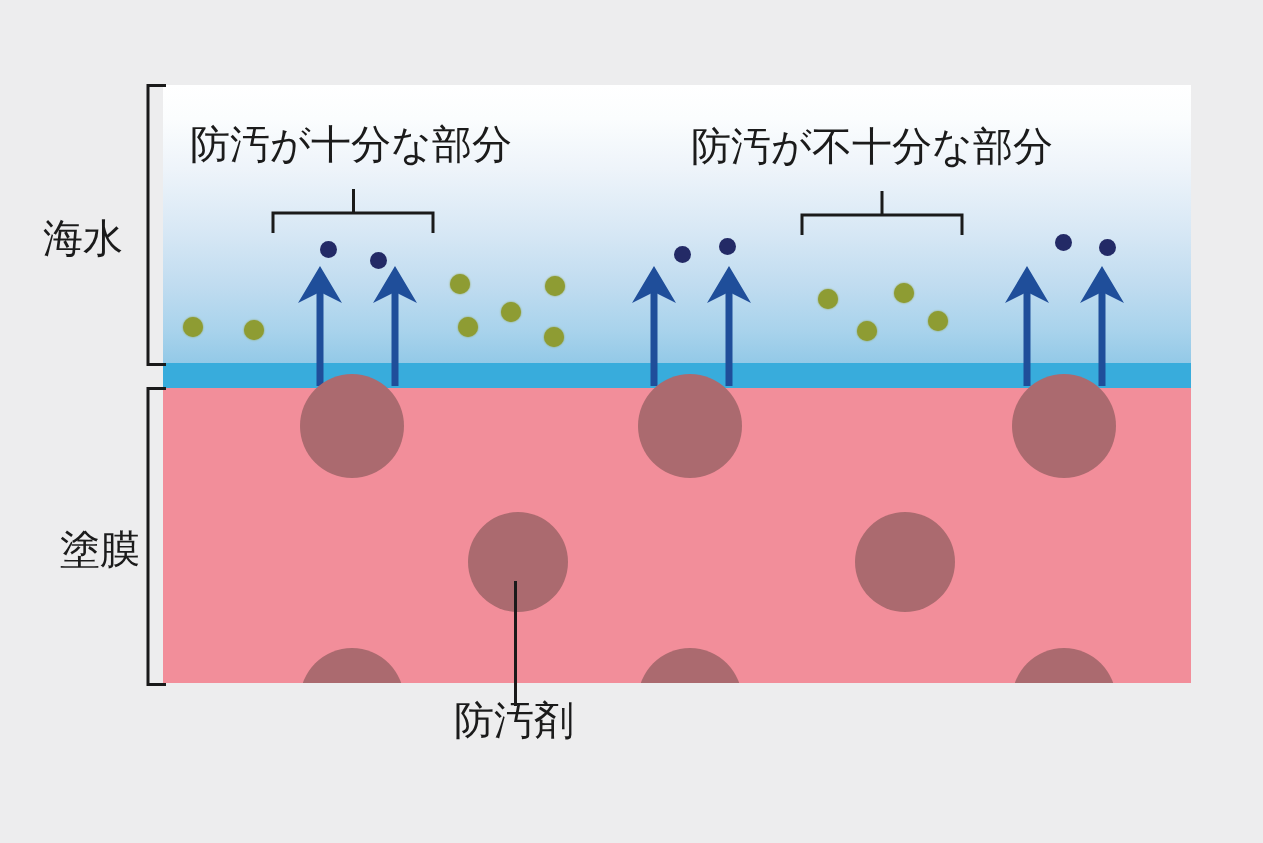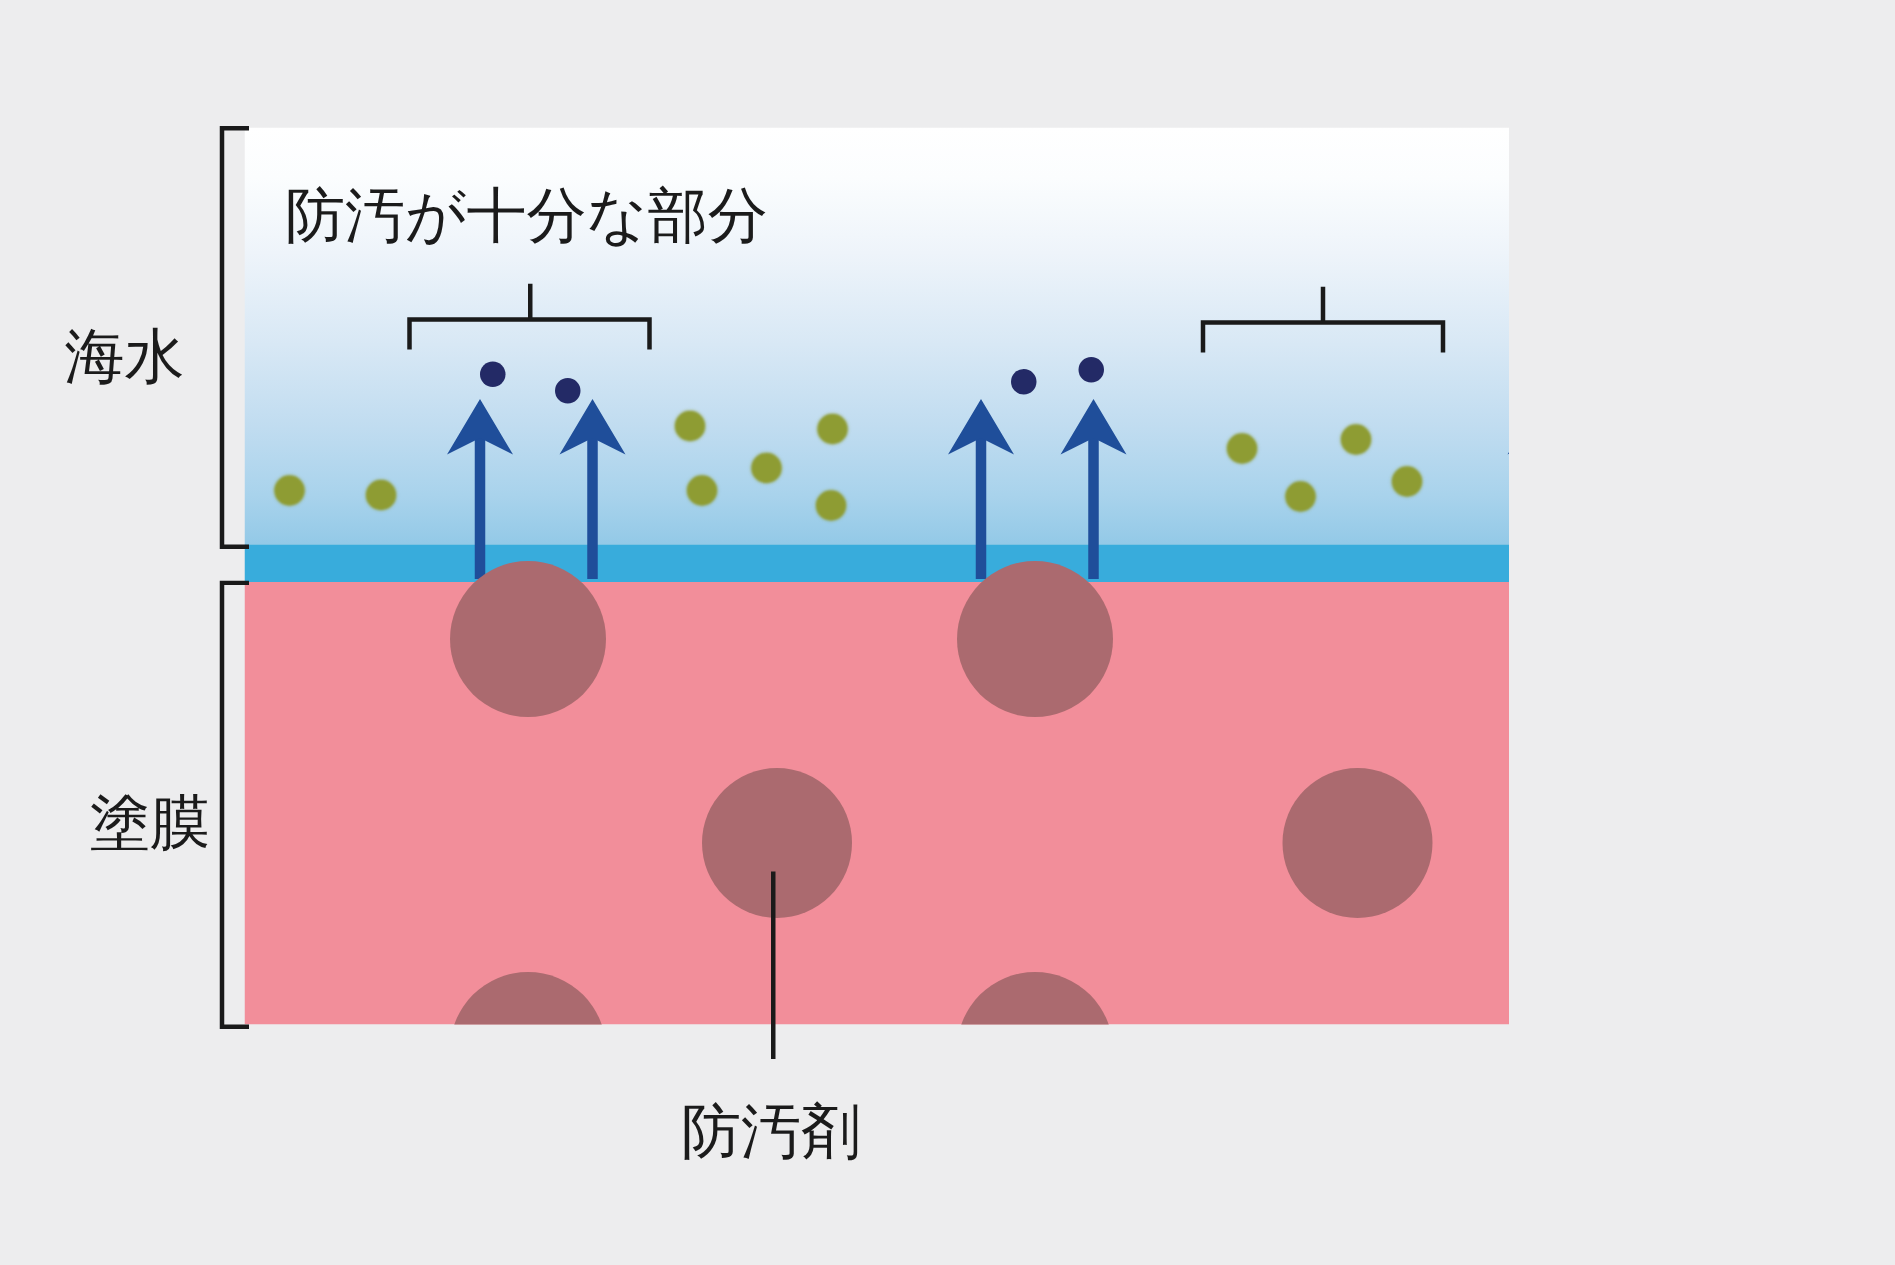--- a/index.html
+++ b/index.html
@@ -2,21 +2,21 @@
 <html><head>
 <meta charset="utf-8">
 <style>
   html,body{margin:0;padding:0;}
   body{
     font-family:"Liberation Sans","DejaVu Sans",sans-serif;
     background:#ededee;
   }
   .canvas{
     position:relative;
-    width:1006px;height:843px;
+    width:1263px;height:843px;
     background:#ededee;
     overflow:hidden;
     text-align:center;
   }
   
   .diagram{
     position:absolute;left:163px;top:85px;
     width:1028px;height:598px;
     overflow:hidden;
   }
@@ -141,17 +141,18 @@
   <svg class="bracket-svg" style="left:145px;top:84px" width="22" height="282">
     <path d="M21 1.5 L3 1.5 L3 280.5 L21 280.5" stroke="#1a1a1a" stroke-width="3" fill="none"></path>
   </svg>
   <svg class="bracket-svg" style="left:145px;top:387px" width="22" height="299">
     <path d="M21 1.5 L3 1.5 L3 297.5 L21 297.5" stroke="#1a1a1a" stroke-width="3" fill="none"></path>
   </svg>
 
   <div class="leader-line"></div>
 
   <div class="jp-label" style="left:190px;top:122px">防汚が十分な部分</div>
+  <div class="jp-label" style="left:691px;top:124px">防汚が不十分な部分</div>
   <div class="jp-label" style="left:43px;top:216px">海水</div>
   <div class="jp-label" style="left:60px;top:527px">塗膜</div>
-  <div class="jp-label" style="left:454px;top:733px">防汚剤</div>
+  <div class="jp-label" style="left:454px;top:698px">防汚剤</div>
 
 </div>
 
 </body></html>

